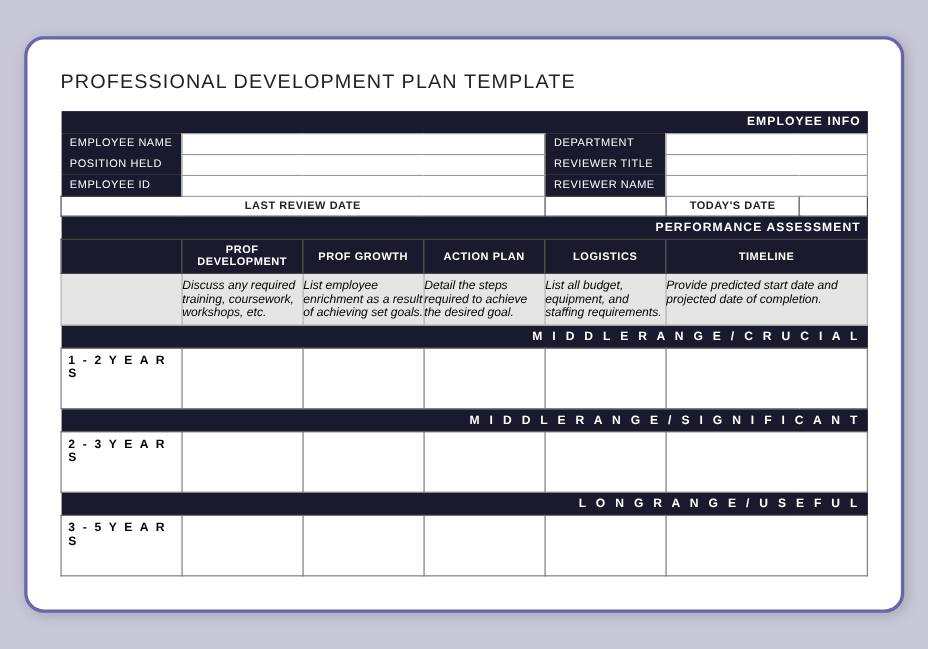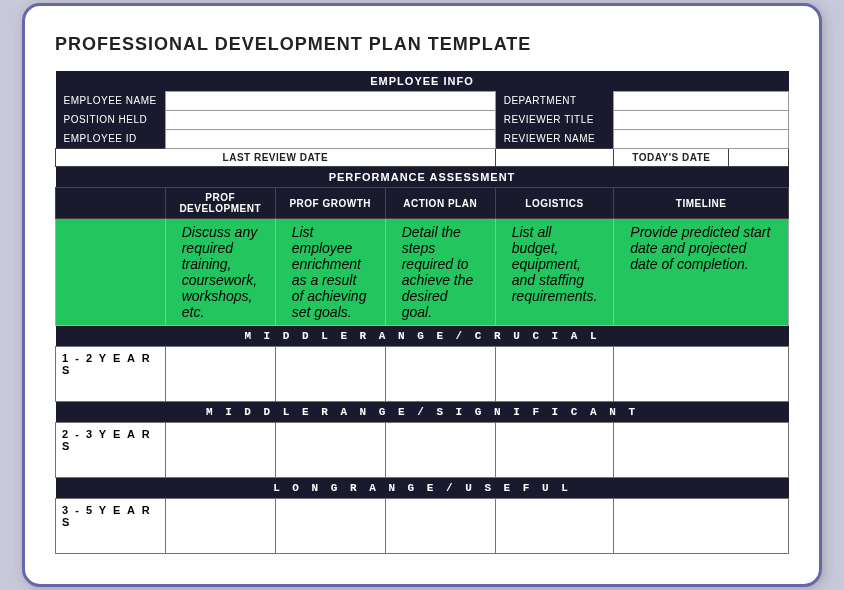--- a/index.html
+++ b/index.html
@@ -14,34 +14,34 @@
     .card {
       background: #fff;
       border-radius: 18px;
       border: 3px solid #6666aa;
       padding: 28px 30px 30px 30px;
       width: 800px;
       box-shadow: 2px 2px 12px rgba(0,0,0,0.18);
     }
     .main-title {
       font-size: 18px;
-      font-weight: bold;
+      font-weight: normal;
       letter-spacing: 1px;
       color: #222;
       margin-bottom: 16px;
     }
     table {
       width: 100%;
       border-collapse: collapse;
       font-size: 11px;
     }
     .section-header td {
       background: #1a1a2e;
       color: #fff;
-      text-align: center;
+      text-align: right;
       font-weight: bold;
       font-size: 11px;
       letter-spacing: 1px;
       padding: 4px 6px;
     }
     .label-cell {
       background: #1a1a2e;
       color: #fff;
       font-weight: normal;
       font-size: 10px;
@@ -61,37 +61,36 @@
       font-weight: bold;
       font-size: 10px;
       letter-spacing: 0.5px;
       padding: 4px 6px;
       text-align: center;
       border: 1px solid #444;
       margin-top: 20px;
     }
     .desc-row td {
       border: 1px solid #aaa;
-      padding: 5px 16px;
-      font-size: 14px;
+      padding: 5px 0;
+      font-size: 11px;
       vertical-align: top;
-      background: #22c55e;
+      background: #e5e5e5;
     }
     .desc-row td.italic-cell {
       font-style: italic;
     }
     .range-header td {
       background: #1a1a2e;
       color: #fff;
-      text-align: center;
+      text-align: right;
       font-size: 11px;
       font-weight: bold;
       letter-spacing: 3px;
       padding: 4px 6px;
-      font-family: Liberation Mono, monospace;
     }
     .data-row td {
       border: 1px solid #737373;
       padding: 5px 6px;
       height: 55px;
       vertical-align: top;
       background: #fff;
     }
     .year-label-cell {
       background: #d8d8e8;

